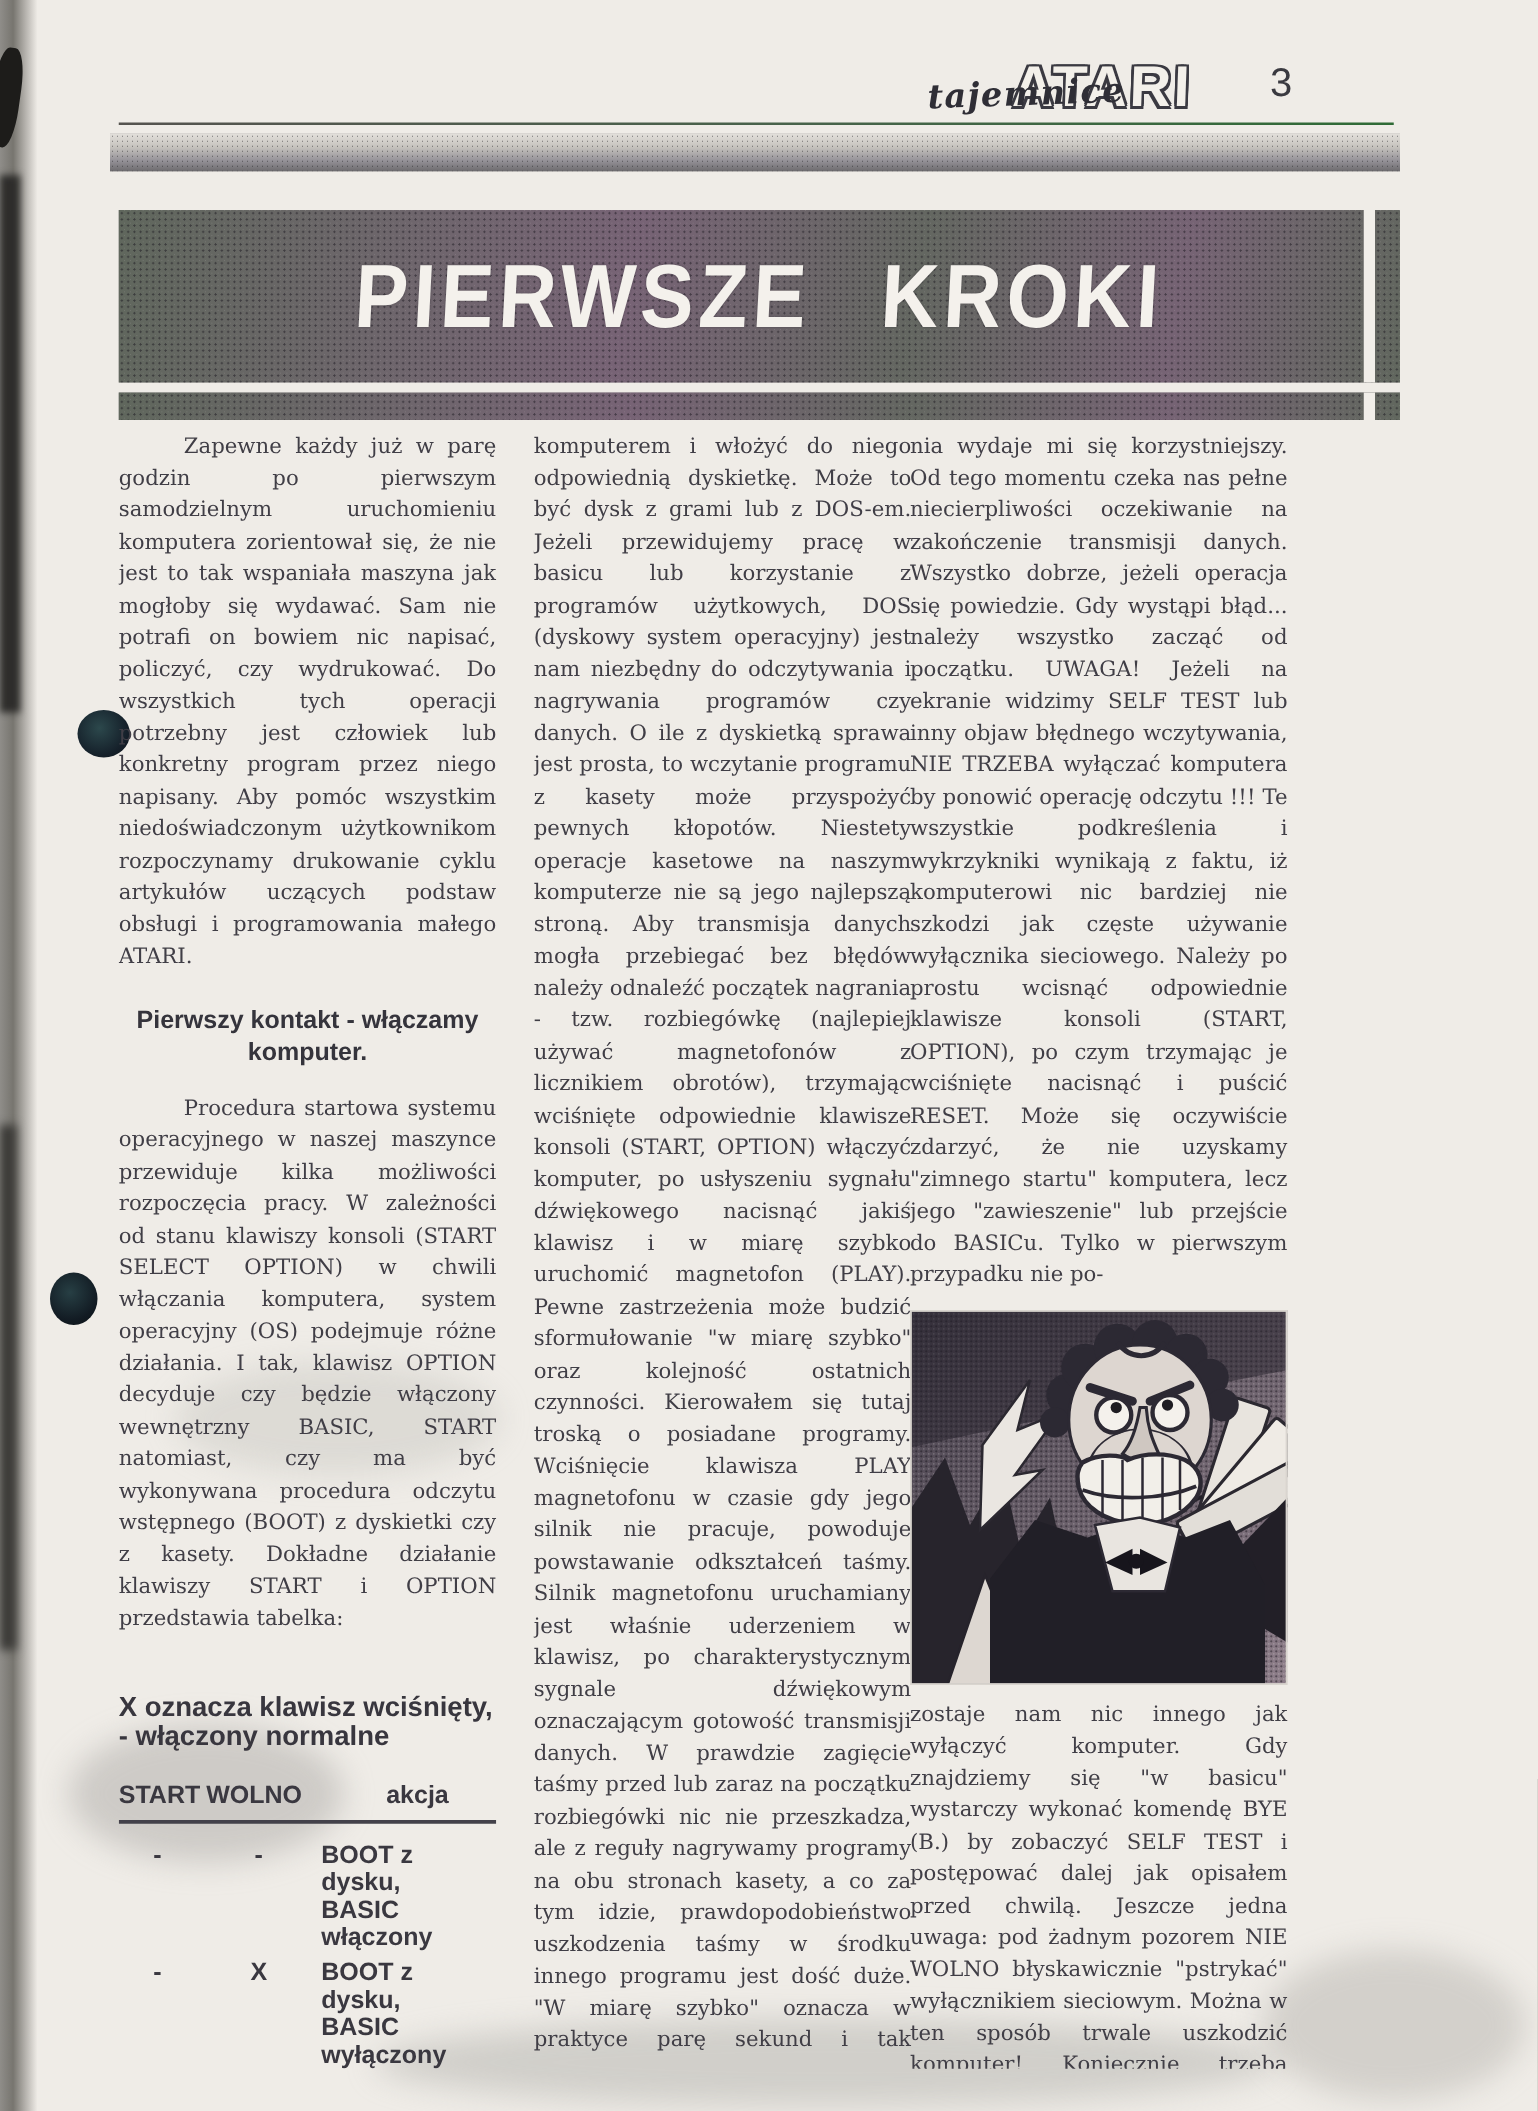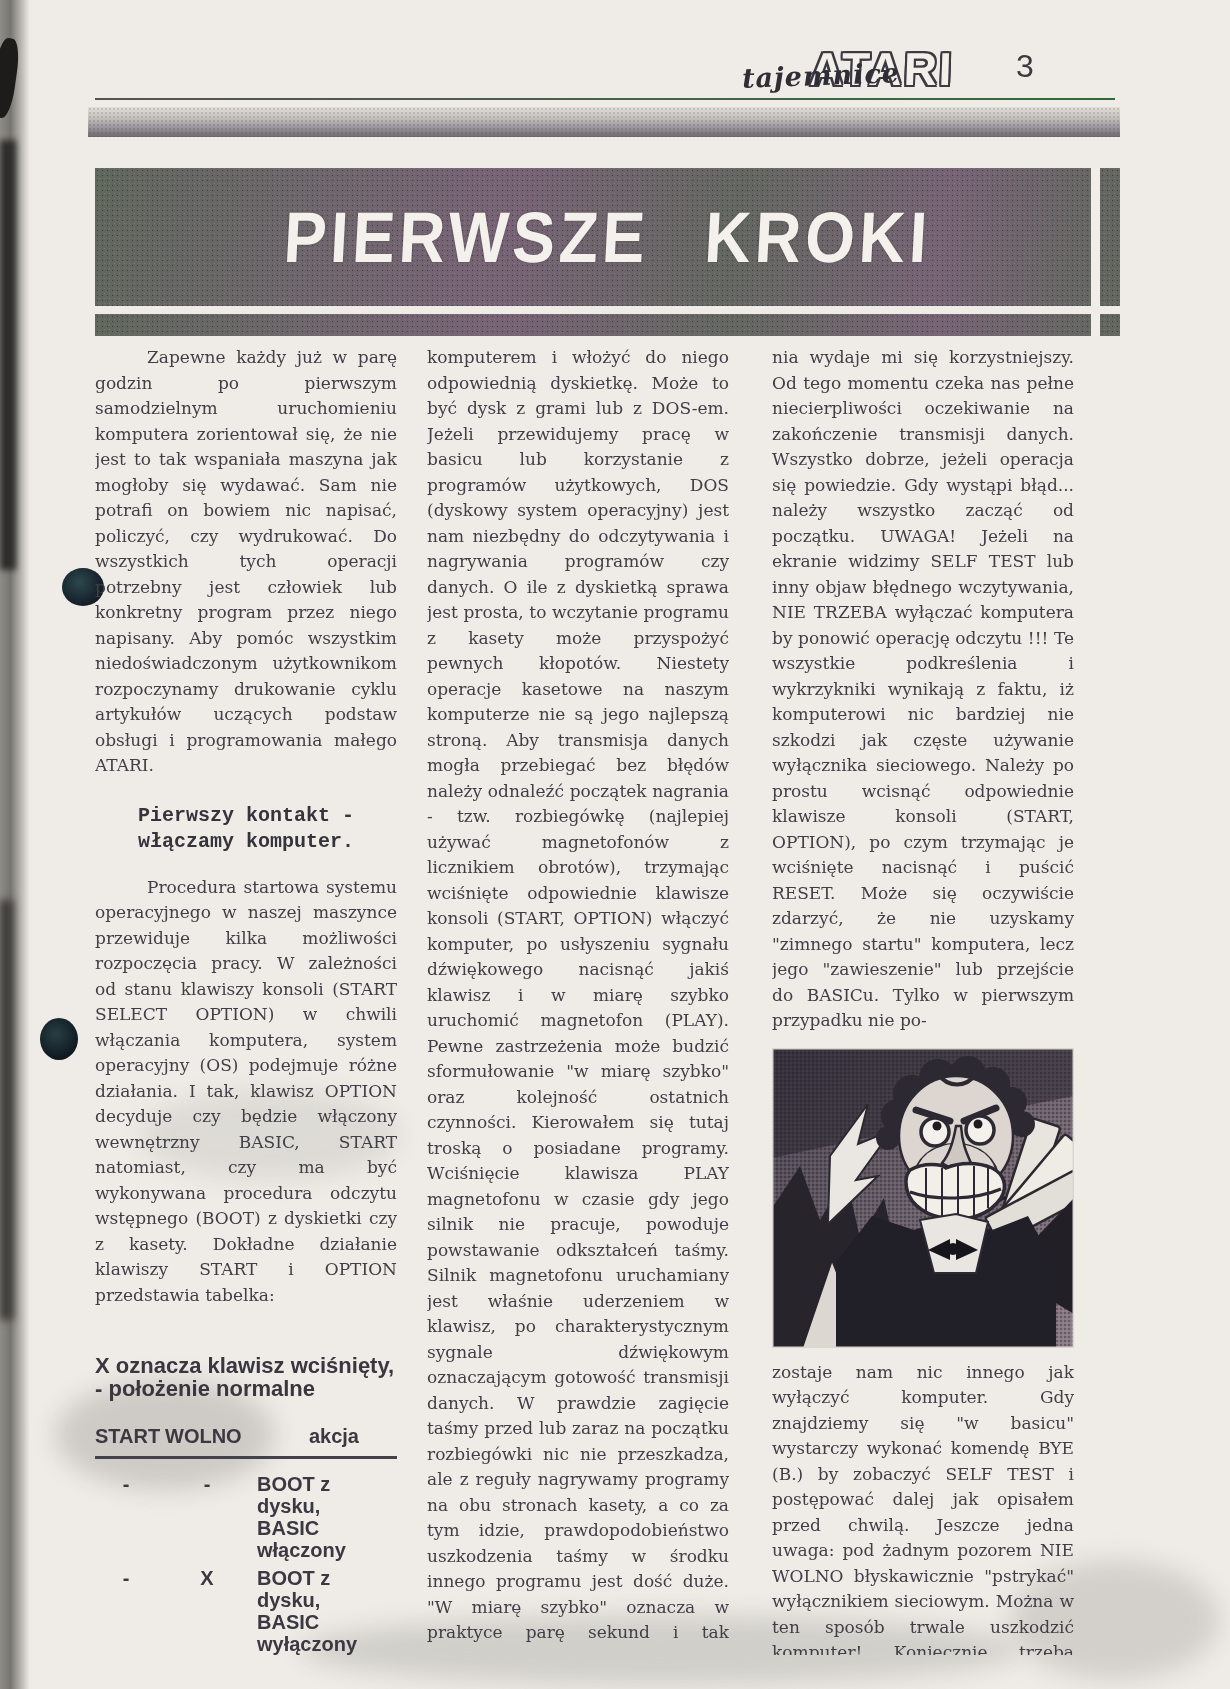--- a/index.html
+++ b/index.html
@@ -55,24 +55,24 @@
     font-family:"Liberation Sans",sans-serif;font-weight:bold;font-size:64px;color:#f4f1ec;
     letter-spacing:4px;word-spacing:34px;transform:skewX(-3deg) scaleY(1.12);
     text-shadow:0 0 2px rgba(30,28,34,.4);}
   .stripe{position:absolute;left:95px;top:314px;width:1025px;height:22px;}
   .stripe .banner-divider{right:20px;}
   
   .col{position:absolute;top:345px;width:302px;font-size:17px;line-height:25.5px;
     text-align:justify;color:#403e46;overflow:hidden;}
   .col-1{left:95px;height:1310px;}
   .col-2{left:427px;height:1300px;}
-  .col-3{left:772px;height:1310px;}
+  .col-3{left:728px;height:1310px;}
   .para{margin:0;text-indent:52px;}
   .para.noindent{text-indent:0;}
-  .subhead{font-family:Liberation Mono, monospace;font-weight:bold;font-size:20px;line-height:26px;
+  .subhead{font-family:Liberation Sans, sans-serif;font-weight:bold;font-size:20px;line-height:26px;
     text-align:center;color:#35343c;margin:24px 4px 20px 4px;text-indent:0;}
   .tnote{font-family:"Liberation Sans",sans-serif;font-weight:bold;font-size:22px;line-height:23px;
     color:#38363e;margin-top:46px;text-align:left;}
   .ktable{font-family:"Liberation Sans",sans-serif;font-weight:bold;font-size:20px;color:#3a3840;
     margin-top:24px;text-align:left;}
   .trow{display:grid;grid-template-columns:62px 84px 1fr;column-gap:8px;align-items:start;}
   .thead{margin-bottom:6px;}
   .thead .th-akcja{text-align:right;padding-right:38px;}
   .trule{height:3px;background:#43414a;margin:4px 0 14px 0;}
   .tc{text-align:center;line-height:22px;}
@@ -114,21 +114,21 @@
   <div class="stripe halftone-dark">
     <div class="banner-divider"></div>
   </div>
 
   <div class="col col-1">
     <p class="para">Zapewne każdy już w parę godzin po pierwszym samodzielnym uruchomieniu komputera zorientował się, że nie jest to tak wspaniała maszyna jak mogłoby się wydawać. Sam nie potrafi on bowiem nic napisać, policzyć, czy wydrukować. Do wszystkich tych operacji potrzebny jest człowiek lub konkretny program przez niego napisany. Aby pomóc wszystkim niedoświadczonym użytkownikom rozpoczynamy drukowanie cyklu artykułów uczących podstaw obsługi i programowania małego ATARI.</p>
     <p class="subhead">Pierwszy kontakt - włączamy komputer.</p>
     <p class="para">Procedura startowa systemu operacyjnego w naszej maszynce przewiduje kilka możliwości rozpoczęcia pracy. W zależności od stanu klawiszy konsoli (START SELECT OPTION) w chwili włączania komputera, system operacyjny (OS) podejmuje różne działania. I tak, klawisz OPTION decyduje czy będzie włączony wewnętrzny BASIC, START natomiast, czy ma być wykonywana procedura odczytu wstępnego (BOOT) z dyskietki czy z kasety. Dokładne działanie klawiszy START i OPTION przedstawia tabelka:</p>
     <div class="tnote">
       <span class="l" style="display:block">X oznacza klawisz wciśnięty,</span>
-      <span class="l" style="display:block">- położenie normalne</span>
+      <span class="l" style="display:block">- włączony normalne</span>
     </div>
     <div class="ktable">
       <div class="trow thead">
         <span>START</span>
         <span>WOLNO</span>
         <span class="th-akcja">akcja</span>
       </div>
       <div class="trule"></div>
       <div class="trow body-row">
         <span class="tc">-</span>

